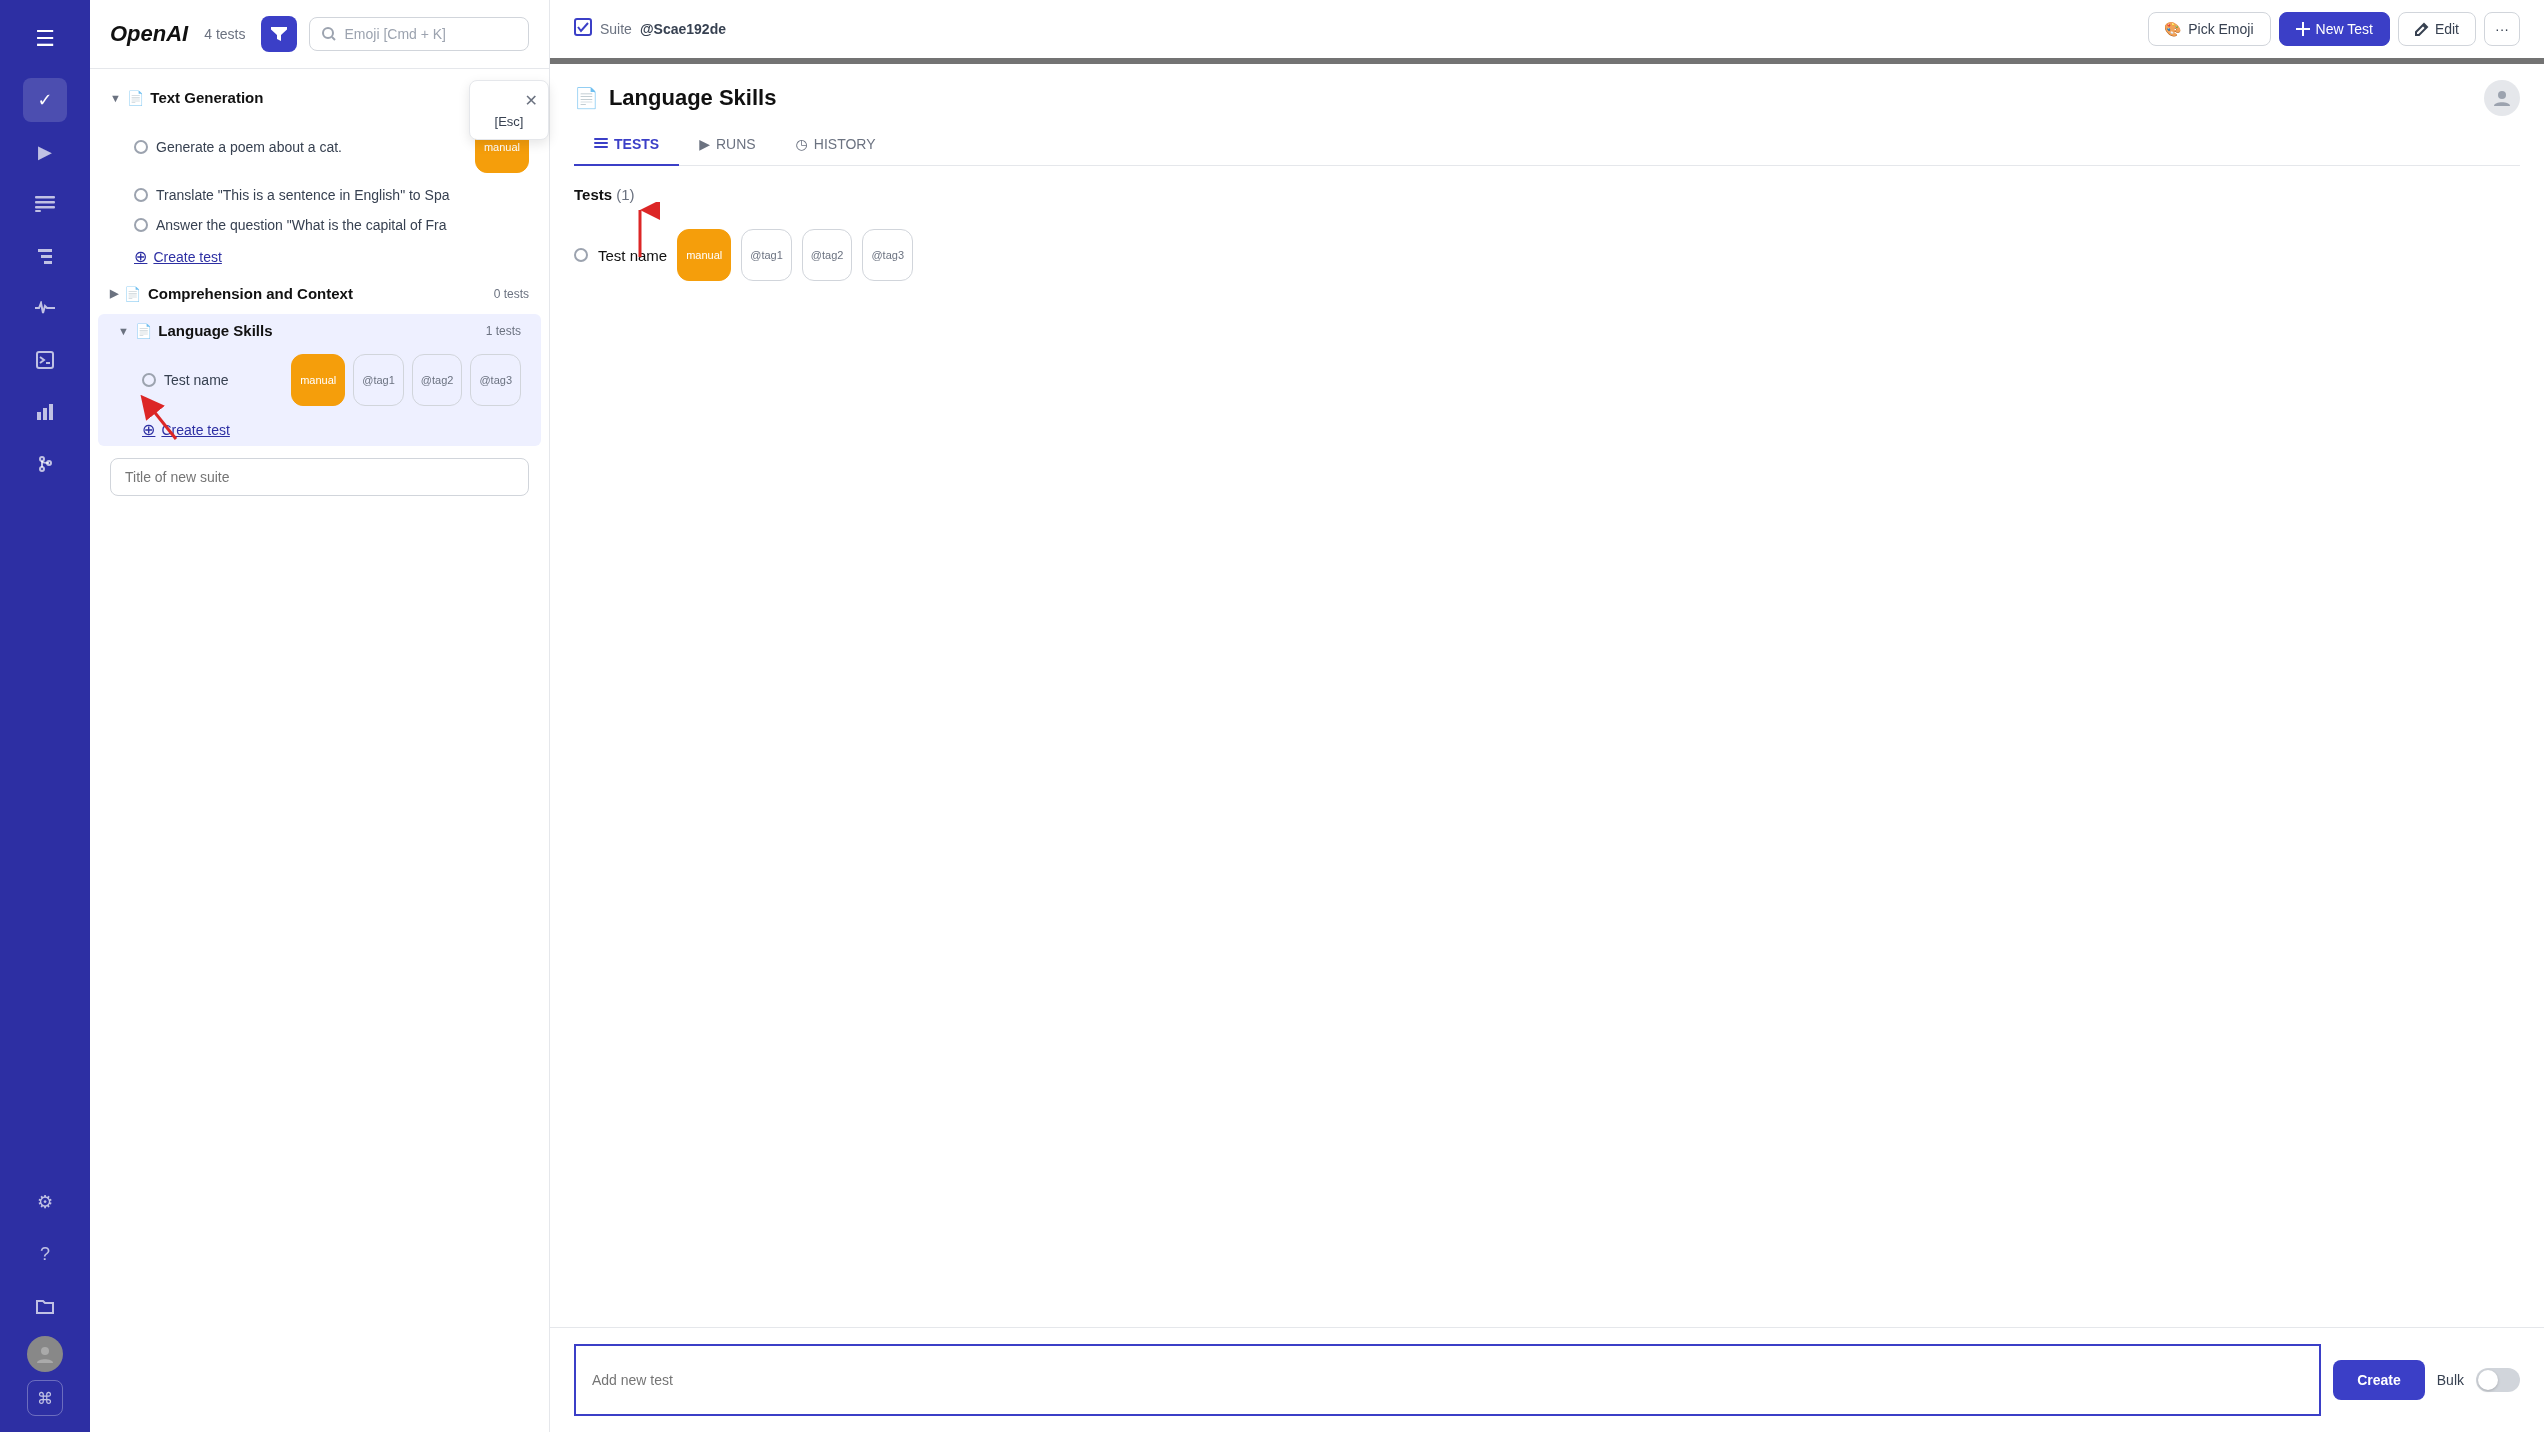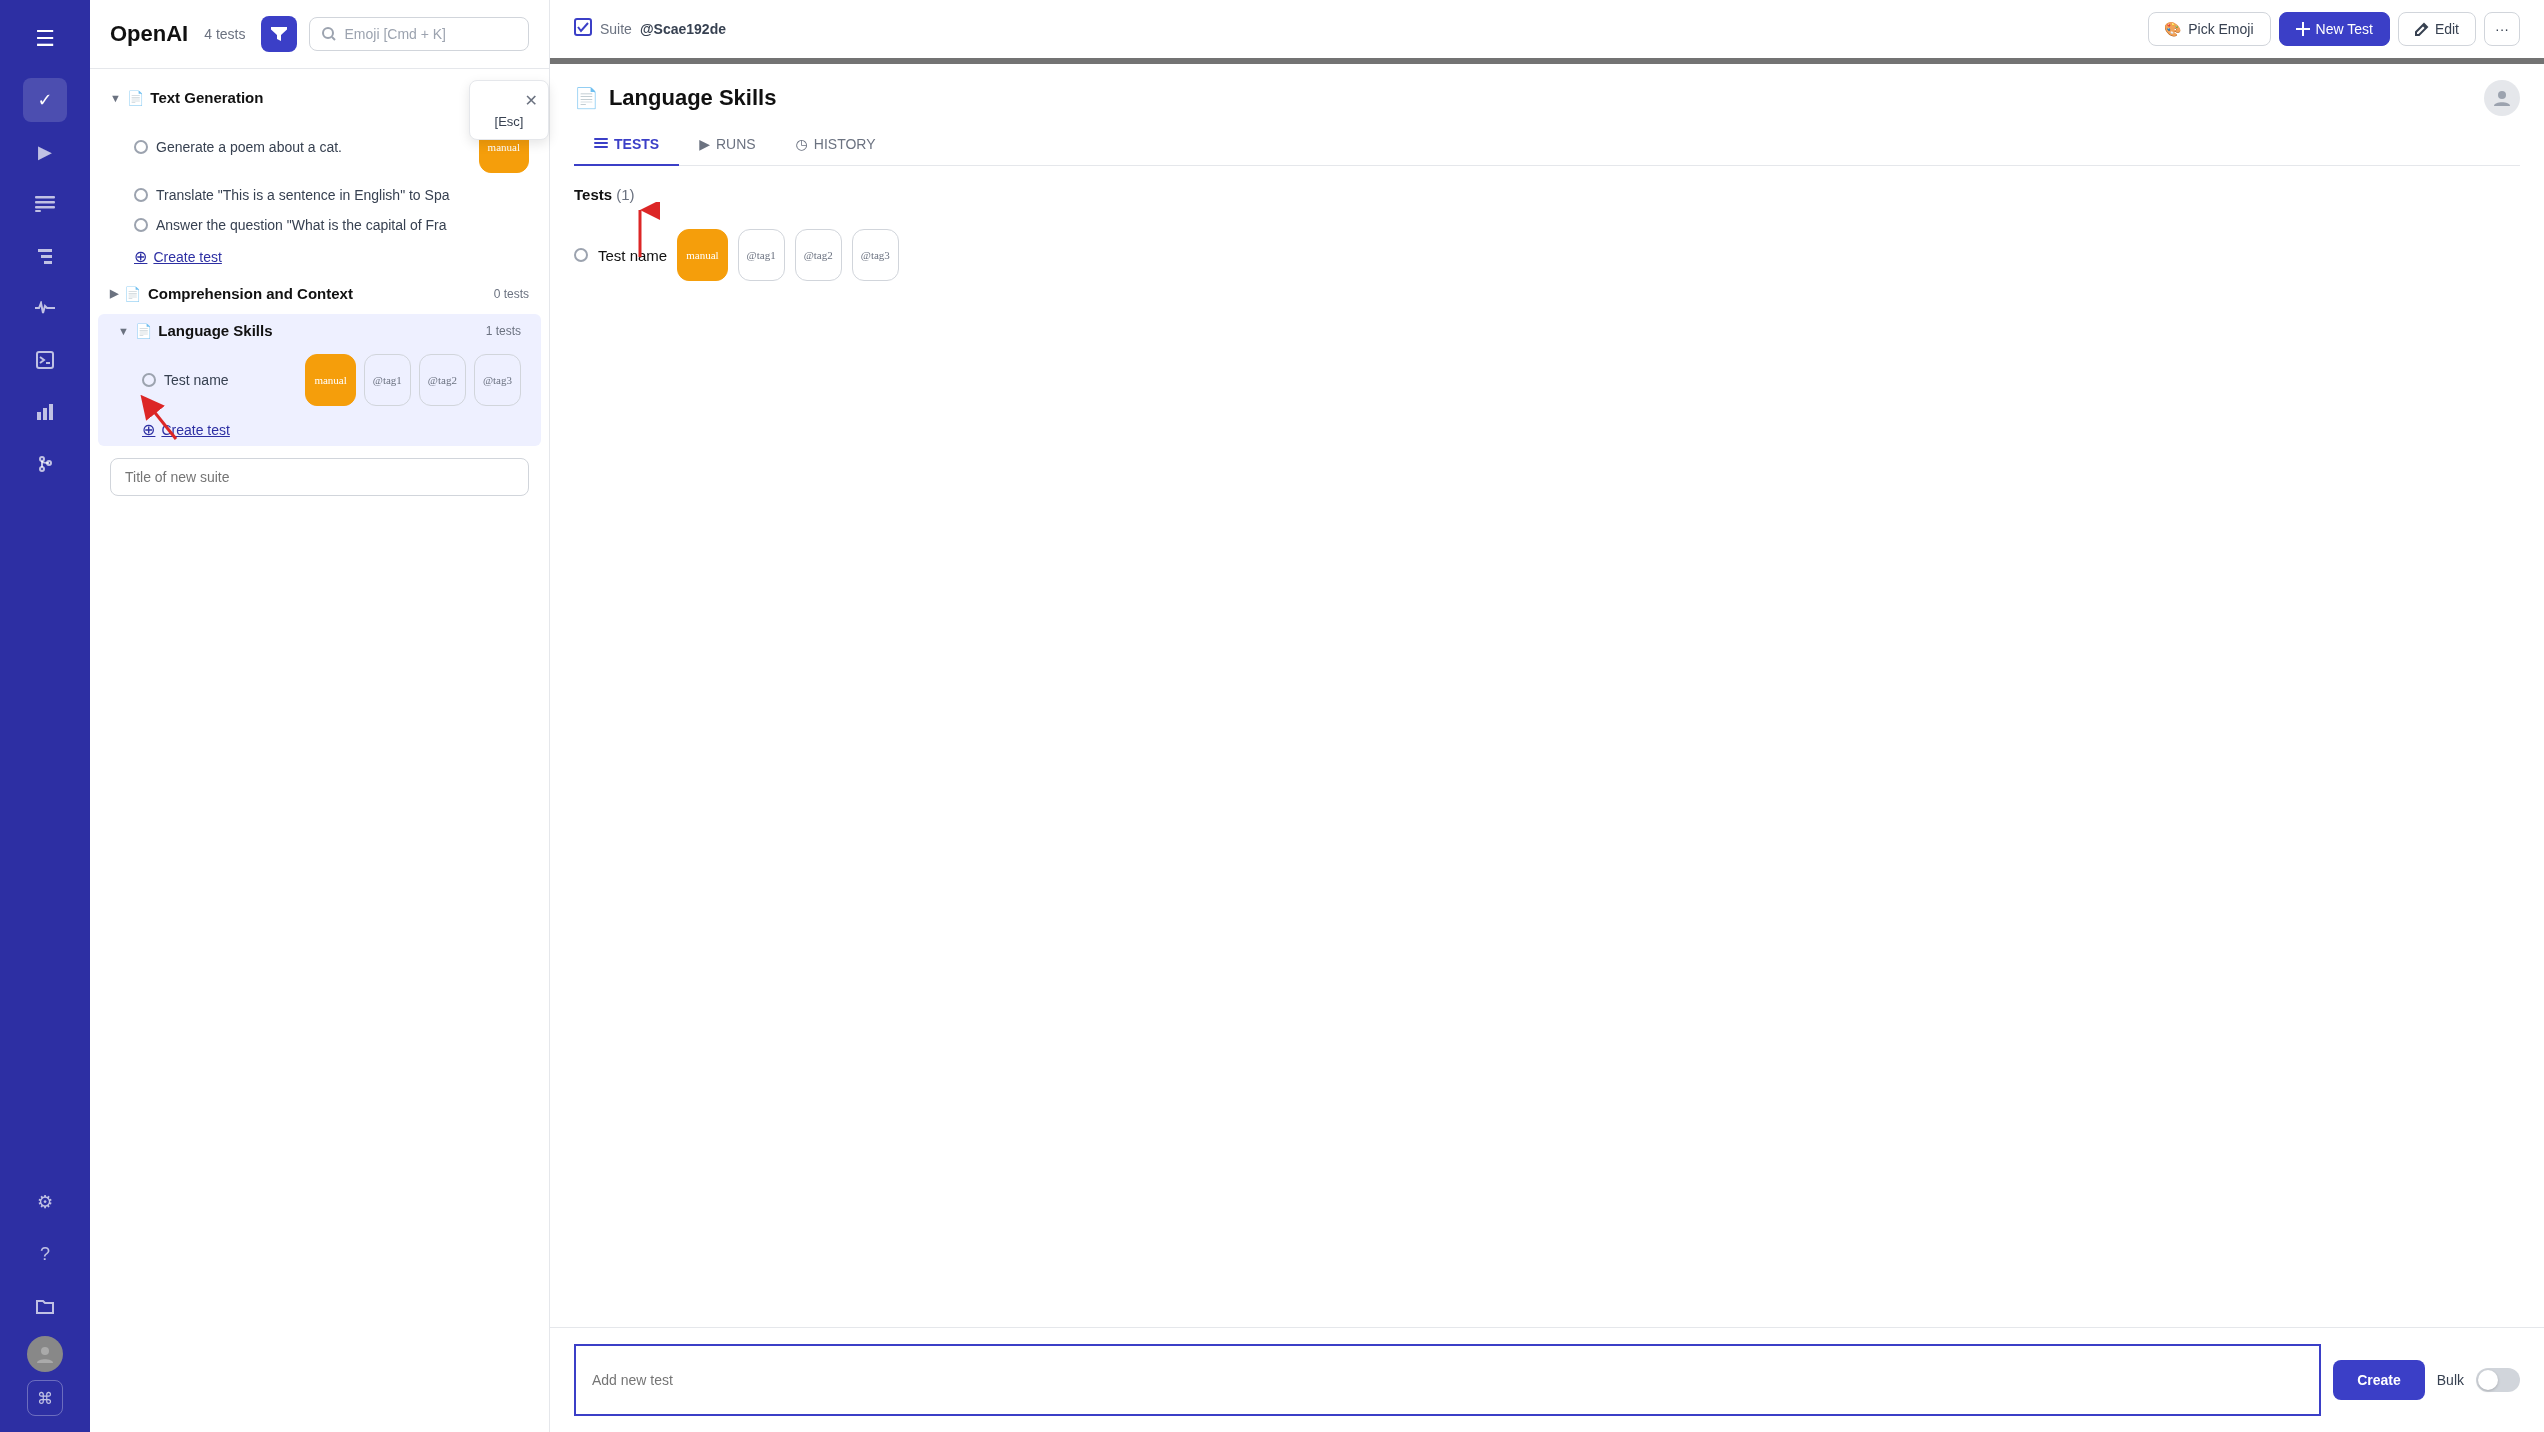--- a/index.html
+++ b/index.html
@@ -60,21 +60,21 @@
       flex-shrink: 0;
       position: relative;
     }
     .sidebar-header {
       padding: 16px 20px;
       display: flex;
       align-items: center;
       gap: 12px;
       border-bottom: 1px solid #e5e7eb;
     }
-    .app-title { font-size: 22px; font-weight: 700; color: #111; }
+    .app-title { font-size: 22px; font-weight: 700; color: #111; font-style: italic; }
     .test-count { font-size: 14px; color: #6b7280; margin-left: 4px; }
     .filter-btn {
       width: 36px; height: 36px; border-radius: 8px; background: #3b3fc7;
       display: flex; align-items: center; justify-content: center;
       cursor: pointer; color: #fff; font-size: 14px; margin-left: 4px;
     }
     .search-box {
       flex: 1;
       display: flex; align-items: center; gap: 8px;
       border: 1px solid #d1d5db; border-radius: 8px;
@@ -144,21 +144,21 @@
       font-size: 14px; color: #374151; cursor: pointer;
     }
     .test-radio {
       width: 14px; height: 14px; border-radius: 50%;
       border: 2px solid #9ca3af; flex-shrink: 0;
     }
     .test-name { flex: 1; }
     .tag {
       display: inline-flex; align-items: center;
       border: 1px solid #d1d5db; border-radius: 12px;
-      padding: 19px 8px; font-size: 11px; color: #6b7280; font-family: Liberation Serif, serif;
+      padding: 19px 8px; font-size: 11px; color: #6b7280;
     }
     .tag.manual { background: #f59e0b; color: #fff; border-color: #f59e0b; font-weight: 500; }
 
     .create-test-link {
       display: flex; align-items: center; gap: 6px;
       padding: 7px 20px 7px 44px;
       font-size: 14px; color: #2d2fa3; cursor: pointer;
       text-decoration: underline;
     }
 

